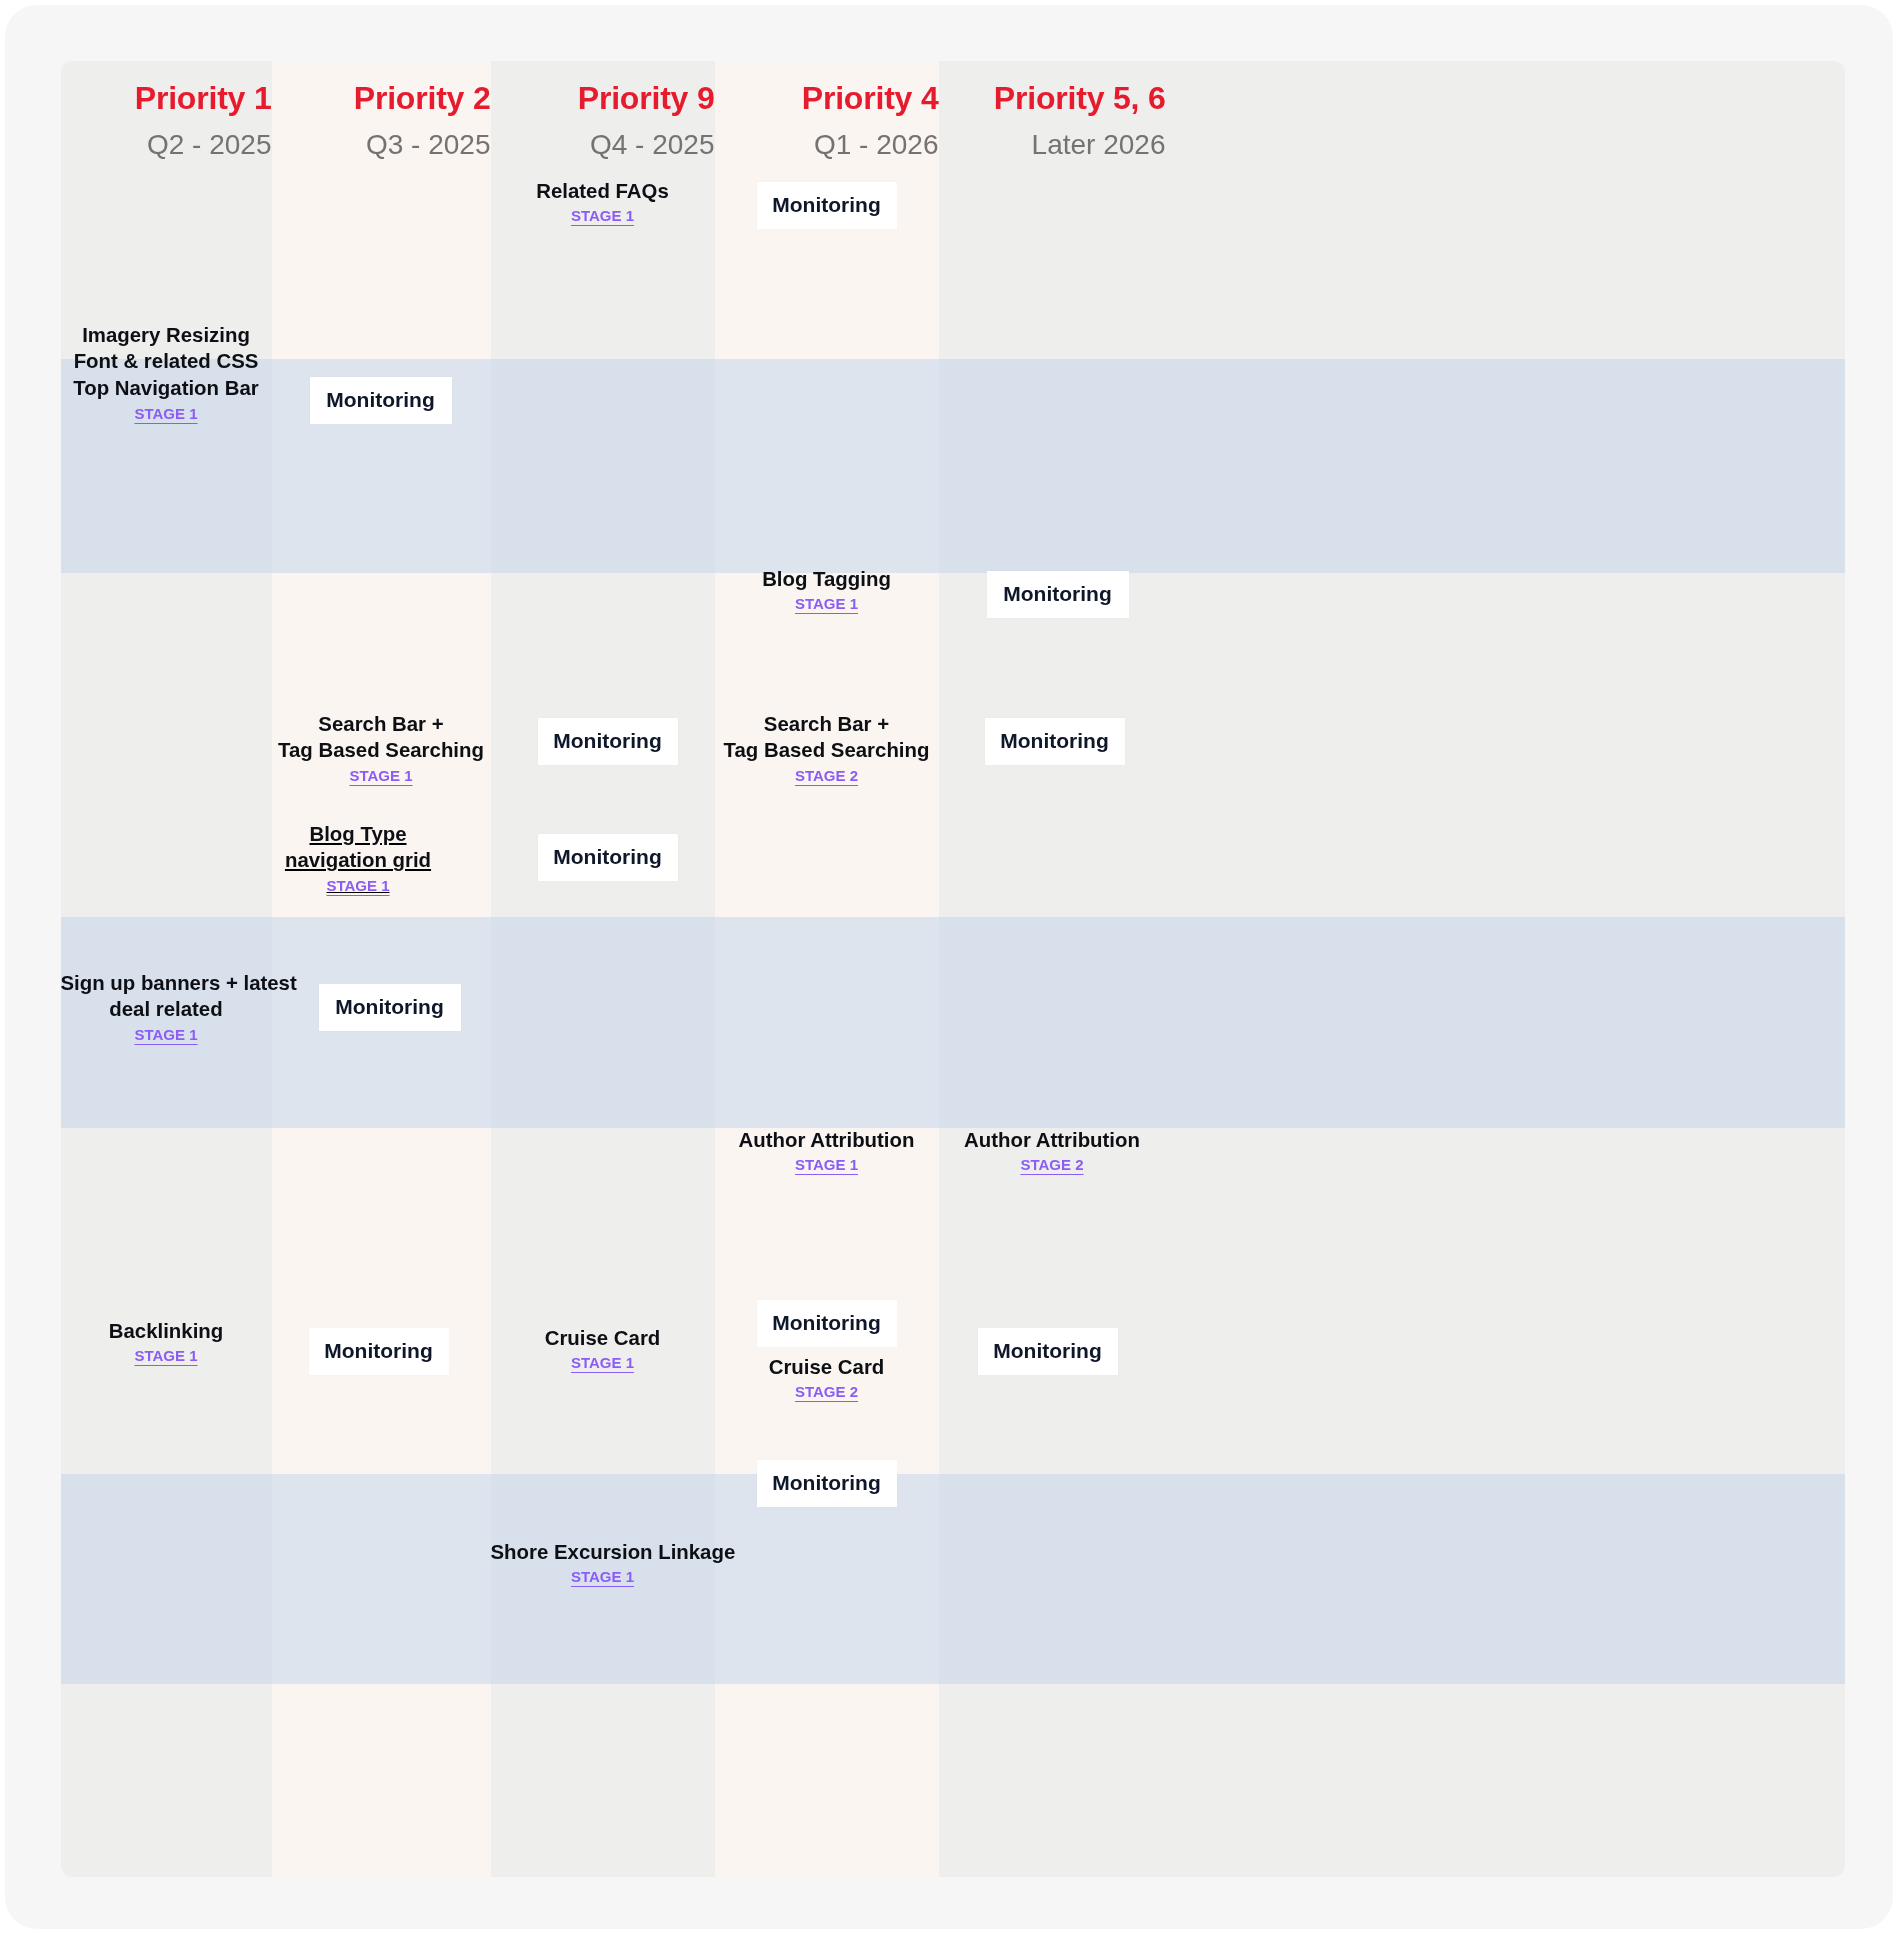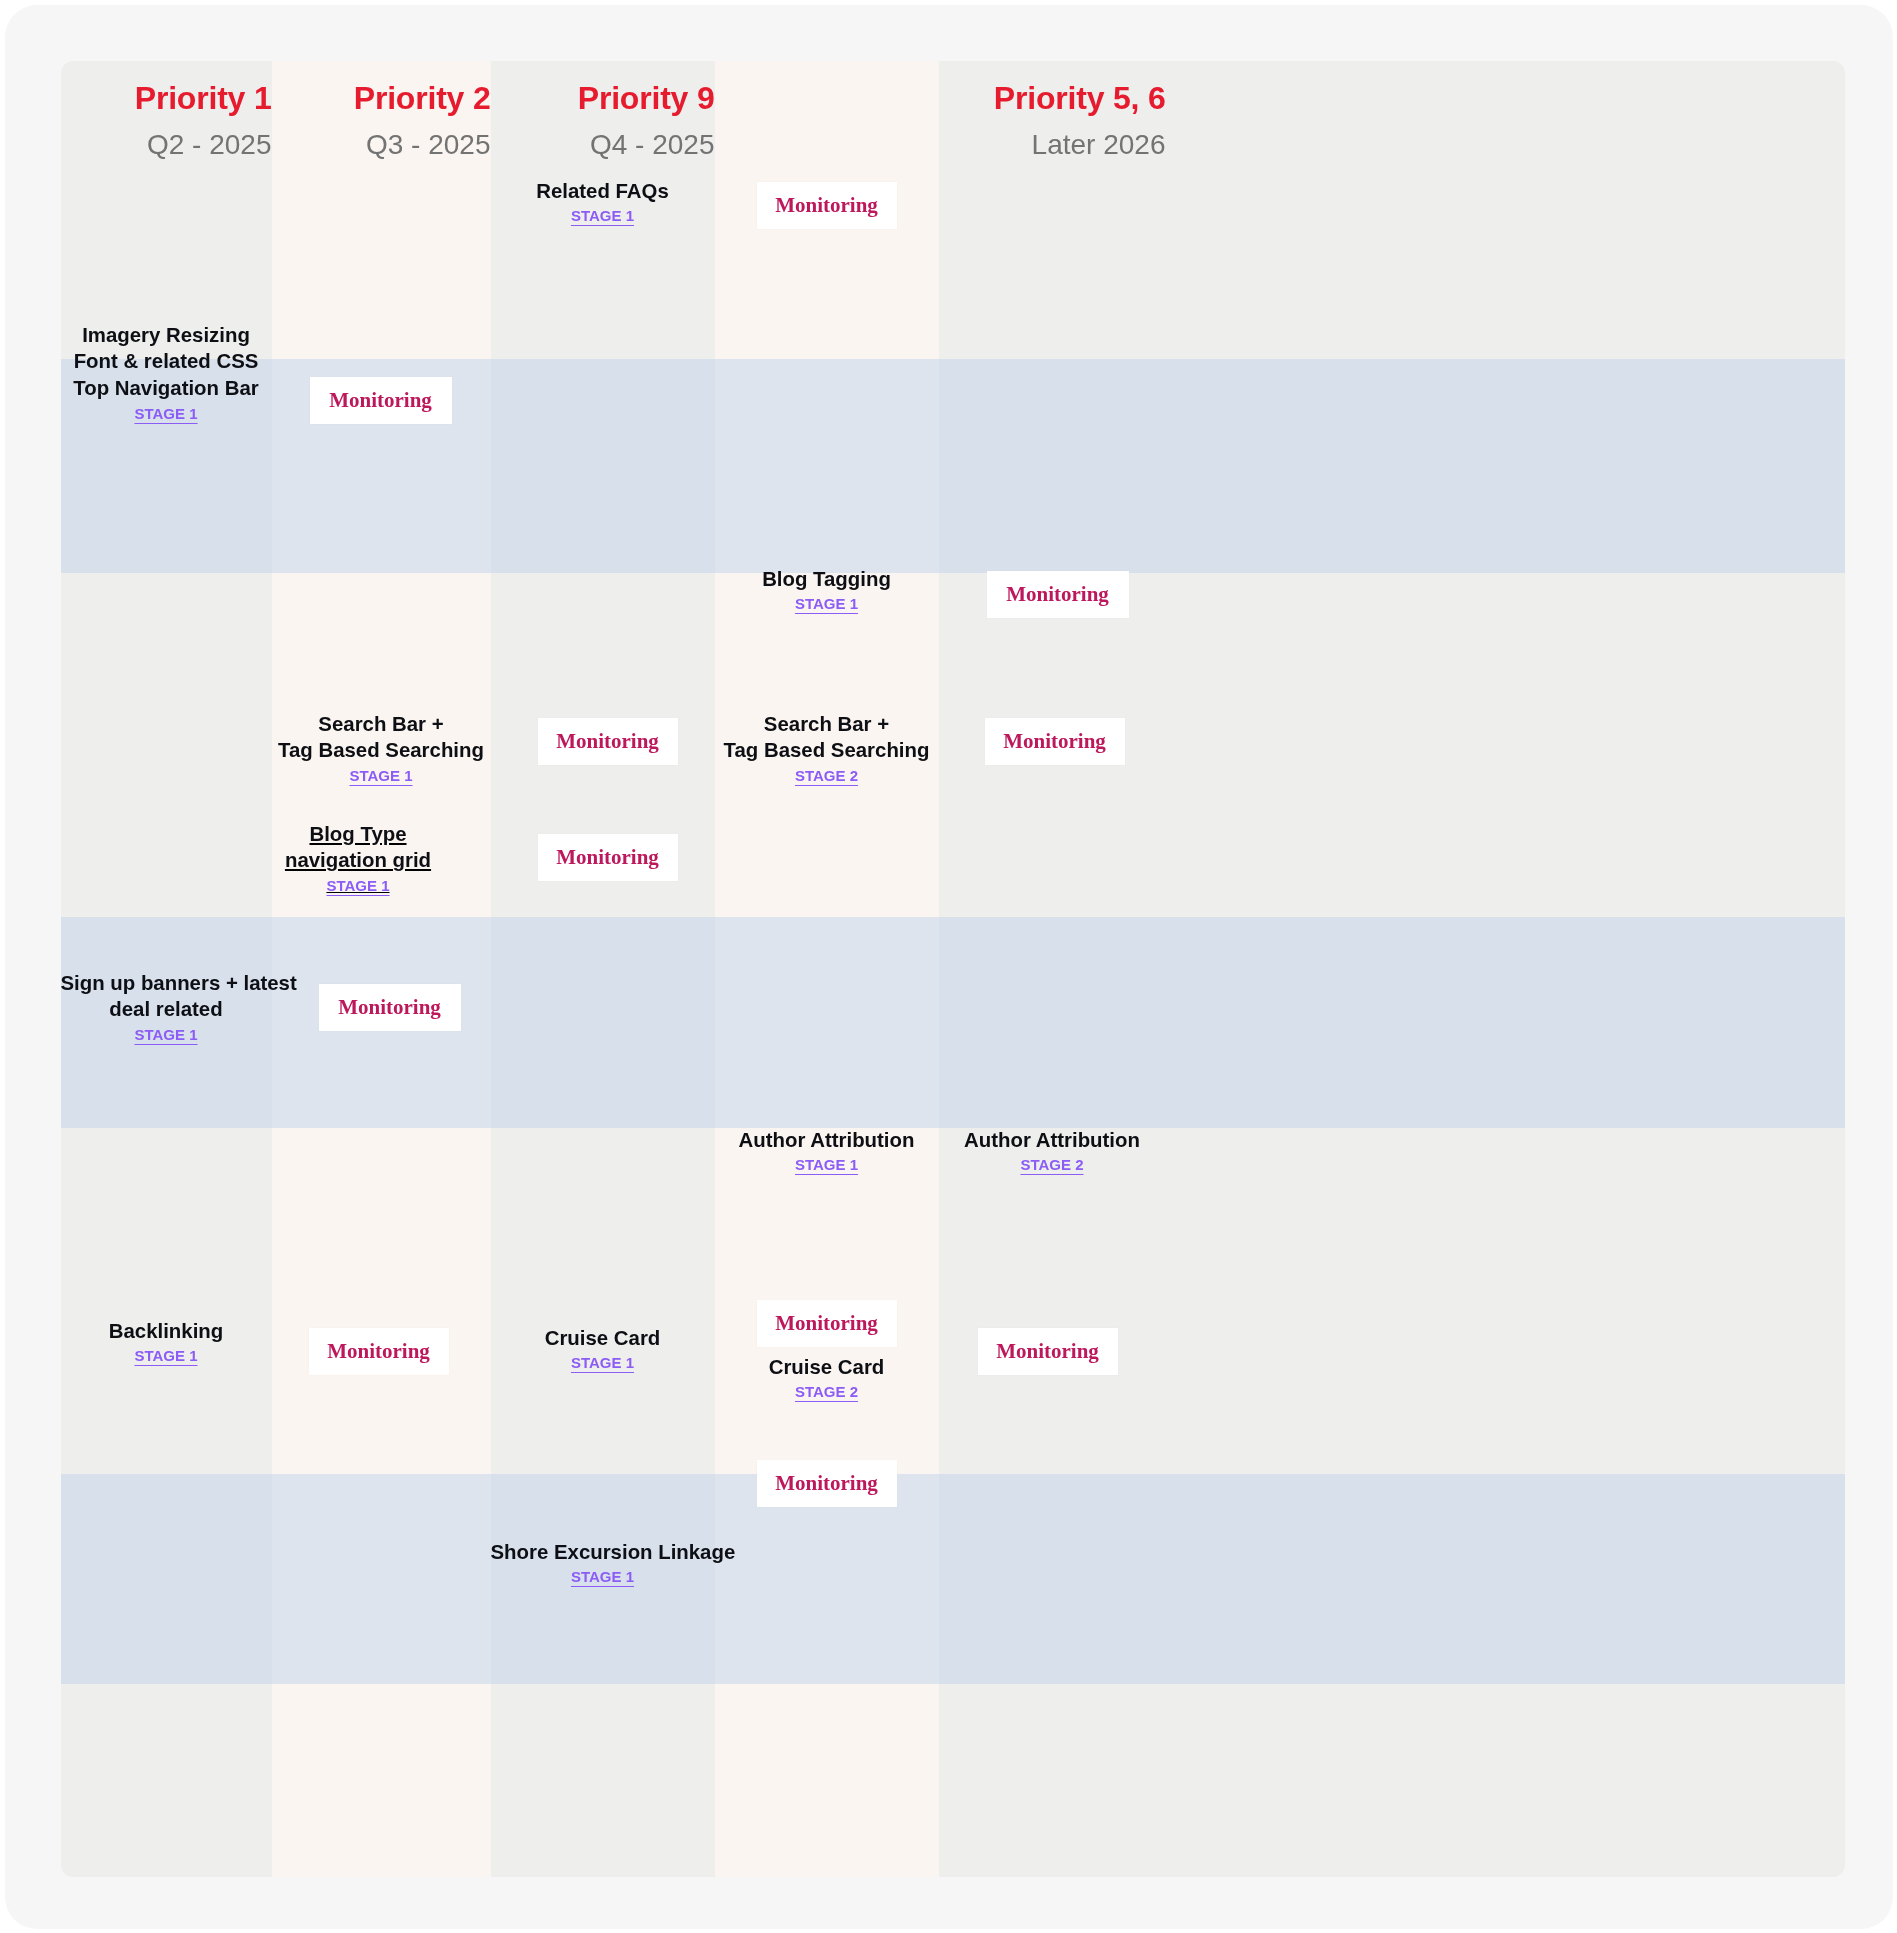--- a/index.html
+++ b/index.html
@@ -102,23 +102,22 @@
     position: absolute;
     background: #ffffff;
     display: flex;
     align-items: center;
     justify-content: center;
     box-shadow: 0 0 0 0.8px rgba(0,0,0,0.012);
   }
   .monitoring span {
     font-size: 21px;
     font-weight: bold;
-    color: #be185d;
-    white-space: nowrap;
-    font-family: Liberation Serif, serif;
+    color: #0f172a;
+    white-space: nowrap;
   }
 </style>
 </head>
 <body>
 
 <div id="page-card">
   <div id="board">
 
     <div class="col-bg" style="left:0px;   width:211px; background:#eeeeec;"></div>
     <div class="col-bg" style="left:211px; width:219px; background:#faf5f0;"></div>
@@ -137,20 +136,24 @@
       <div class="col-sub">Q2  - 2025</div>
     </div>
     <div class="col-header" style="left:211px; top:19.6px; width:219px;">
       <div class="col-title">Priority 2</div>
       <div class="col-sub">Q3 - 2025</div>
     </div>
     <div class="col-header" style="left:430px; top:19.6px; width:224px;">
       <div class="col-title">Priority 9</div>
       <div class="col-sub">Q4 - 2025</div>
     </div>
+    <div class="col-header" style="left:654px; top:19.6px; width:224px;">
+      <div class="col-title">Priority 4</div>
+      <div class="col-sub">Q1 - 2026</div>
+    </div>
     <div class="col-header" style="left:878px; top:19.6px; width:227px;">
       <div class="col-title">Priority 5, 6</div>
       <div class="col-sub">Later 2026</div>
     </div>
 
     <div class="task" style="left:430px; top:117px; width:224px;">
       <div class="task-line">Related FAQs</div>
       <div class="task-stage">STAGE 1</div>
     </div>
 

